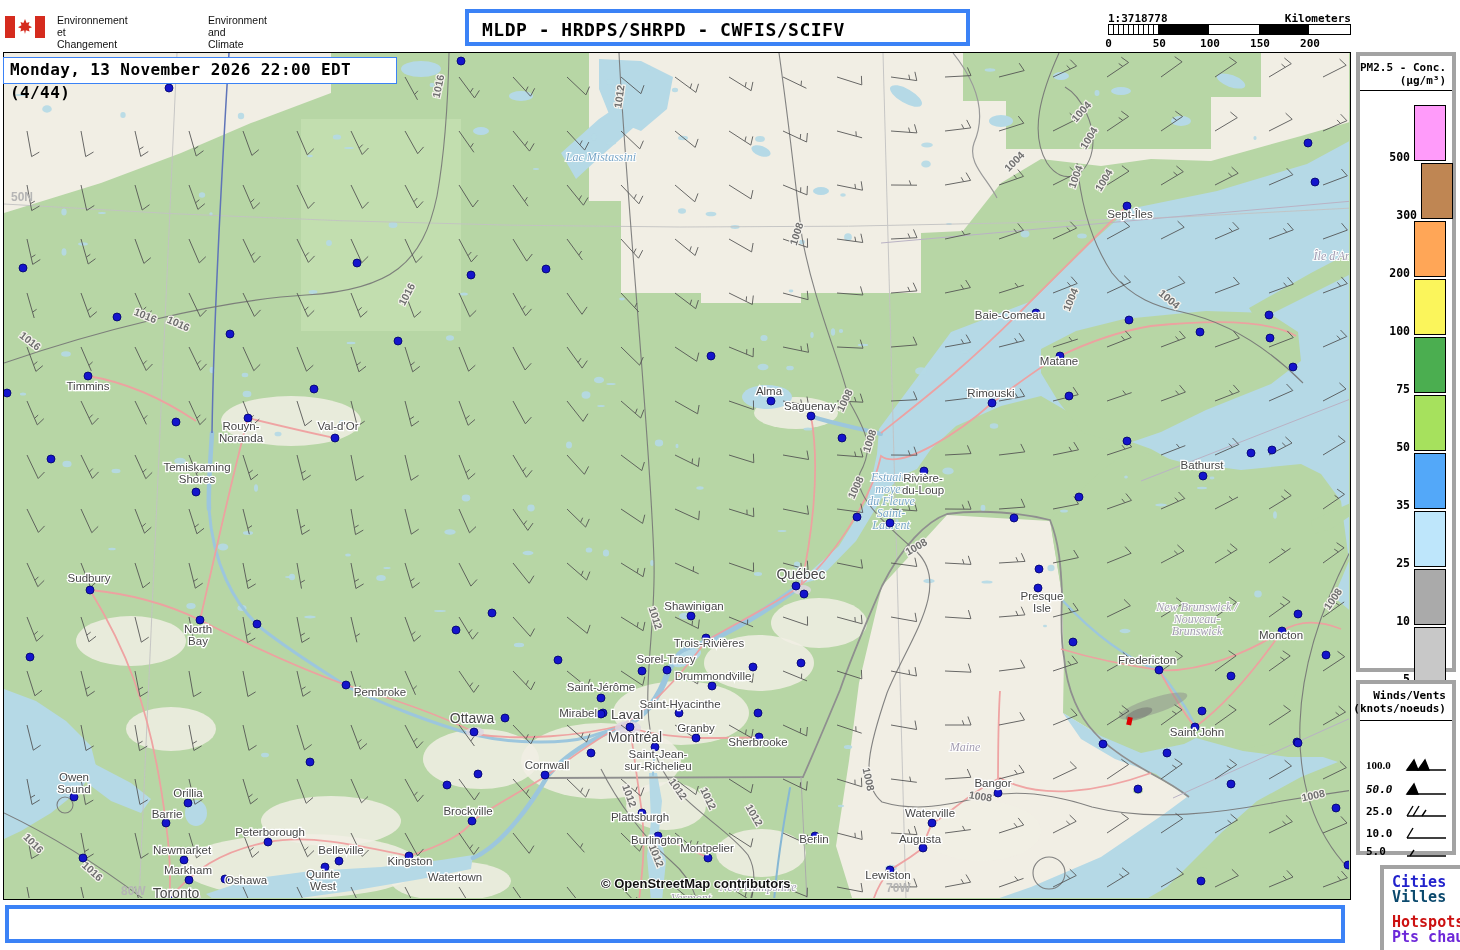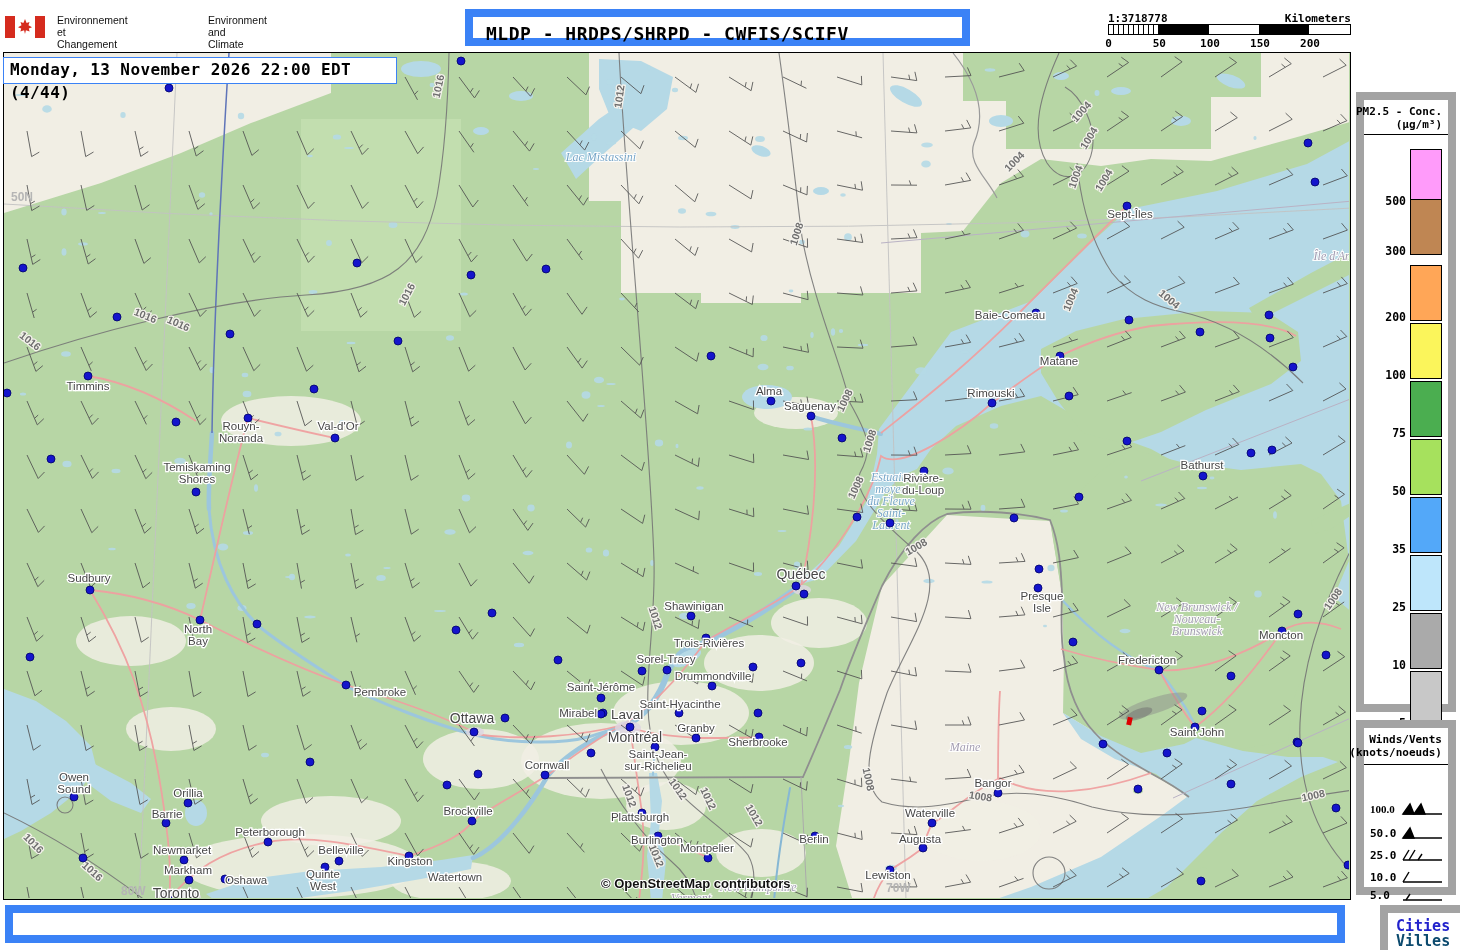--- a/index.html
+++ b/index.html
@@ -1,35 +1,35 @@
 <!DOCTYPE html>
 <html><head>
 <meta charset="utf-8">
 <style>
   html,body{margin:0;padding:0;background:#fff;}
   #page{position:relative;width:1460px;height:950px;background:#fff;overflow:hidden;
         font-family:"Liberation Sans",sans-serif;}
   .mono{font-family:"DejaVu Sans Mono",monospace;}
-  .box{position:absolute;background:#fff;border:8px solid #3b82f6;box-sizing:border-box;}
+  .box{position:absolute;background:#fff;border:4px solid #3b82f6;box-sizing:border-box;}
   #title-box{left:465px;top:9px;width:505px;height:37px;font-weight:bold;font-size:18px;
              letter-spacing:.5px;line-height:33px;padding-left:13px;}
   #date-box{left:3px;top:57px;width:394px;height:27px;font-weight:bold;font-size:16px;
             letter-spacing:.4px;line-height:23px;padding-left:6px;z-index:30;border-width:1.5px;}
   #agency{position:absolute;left:5px;top:10px;height:40px;}
   #agency .txt{position:absolute;top:4px;font-size:10.5px;line-height:12px;color:#111;}
   #scalebar{position:absolute;left:1108px;top:12px;width:243px;height:36px;text-align:center;}
   #scale-ratio{position:absolute;left:0;top:0;font-size:11px;font-weight:bold;}
   #scale-unit{position:absolute;right:0;top:0;font-size:11px;font-weight:bold;}
   #scale-strip{position:absolute;left:0;top:12px;width:241px;height:9px;border:1px solid #000;}
   #scale-strip div{position:absolute;top:0;height:100%;}
   #scale-ticks span{position:absolute;top:25px;font-size:11px;font-weight:bold;transform:translateX(-40%);}
   #map-frame{position:absolute;left:3px;top:52px;width:1348px;height:848px;border:1.5px solid #000;
              box-sizing:border-box;background:#b7d6a5;}
   #map-frame svg{display:block;}
-  .sidebox{position:absolute;background:#fff;border:8px solid #a3a3a3;box-sizing:border-box;margin-top:40px;}
+  .sidebox{position:absolute;background:#fff;border:4px solid #a3a3a3;box-sizing:border-box;}
   #pm25-box{left:1356px;top:52px;width:100px;height:620px;}
   #pm25-box .hdr,#winds-box .hdr{position:absolute;right:6px;font-size:11px;font-weight:bold;white-space:nowrap;}
   .hrule{position:absolute;left:0;width:100%;border-top:1.5px solid #000;}
   .pm-entry{position:absolute;left:0;width:100%;height:56px;}
   .pm-swatch{position:absolute;right:6px;top:0;width:30px;height:54px;border:1px solid #000;}
   .pm-label{position:absolute;right:42px;bottom:-3px;font-size:11.5px;font-weight:bold;}
   #winds-box{left:1356px;top:680px;width:100px;height:175px;}
   .wind-row{position:absolute;left:0;width:100%;height:16px;}
   .wind-val{position:absolute;left:6px;top:1px;font-size:11px;font-weight:bold;}
   .wind-glyph{position:absolute;right:4px;top:0;}
@@ -1554,21 +1554,21 @@
 
   <div id="pm25-box" class="sidebox mono">
     <div class="hdr" style="top:5px">PM2.5 - Conc.</div>
     <div class="hdr" style="top:18px">(µg/m³)</div>
     <div class="hrule" style="top:34px"></div>
     <div id="pm25-entries">
         <div class="pm-entry" style="top: 49px;">
           <div class="pm-swatch" style="background: rgb(255, 155, 250);"></div>
           <div class="pm-label">500</div>
         </div>
-        <div class="pm-entry" style="top: 99px;">
+        <div class="pm-entry" style="top: 107px; padding-left: 7px;">
           <div class="pm-swatch" style="background: rgb(191, 134, 83);"></div>
           <div class="pm-label">300</div>
         </div>
         <div class="pm-entry" style="top: 165px;">
           <div class="pm-swatch" style="background: rgb(255, 166, 87);"></div>
           <div class="pm-label">200</div>
         </div>
         <div class="pm-entry" style="top: 223px;">
           <div class="pm-swatch" style="background: rgb(251, 245, 91);"></div>
           <div class="pm-label">100</div>
@@ -1606,21 +1606,21 @@
     <div class="hrule" style="top:36px"></div>
     <div id="wind-entries">
         <div class="wind-row" style="top: 74px; font-family: Liberation Serif, serif;">
           <div class="wind-val">100.0</div>
           <svg width="44" height="15" class="wind-glyph">
             <path d="M3,12 L42,12" stroke="#000" fill="none" stroke-width="1.4"></path>
             <path d="M3,12 L10,2 L14,12 Z" stroke="#000" fill="#000" stroke-width="1.4"></path>
             <path d="M14,12 L21,2 L25,12 Z" stroke="#000" fill="#000" stroke-width="1.4"></path>
           </svg>
         </div>
-        <div class="wind-row" style="top: 98px;">
+        <div class="wind-row" style="top: 98px; font-style: italic;">
           <div class="wind-val">50.0</div>
           <svg width="44" height="15" class="wind-glyph">
             <path d="M3,12 L42,12" stroke="#000" fill="none" stroke-width="1.4"></path>
             <path d="M3,12 L10,2 L14,12 Z" stroke="#000" fill="#000" stroke-width="1.4"></path>
           </svg>
         </div>
         <div class="wind-row" style="top: 120px;">
           <div class="wind-val">25.0</div>
           <svg width="44" height="15" class="wind-glyph">
             <path d="M3,12 L42,12" stroke="#000" fill="none" stroke-width="1.4"></path>

